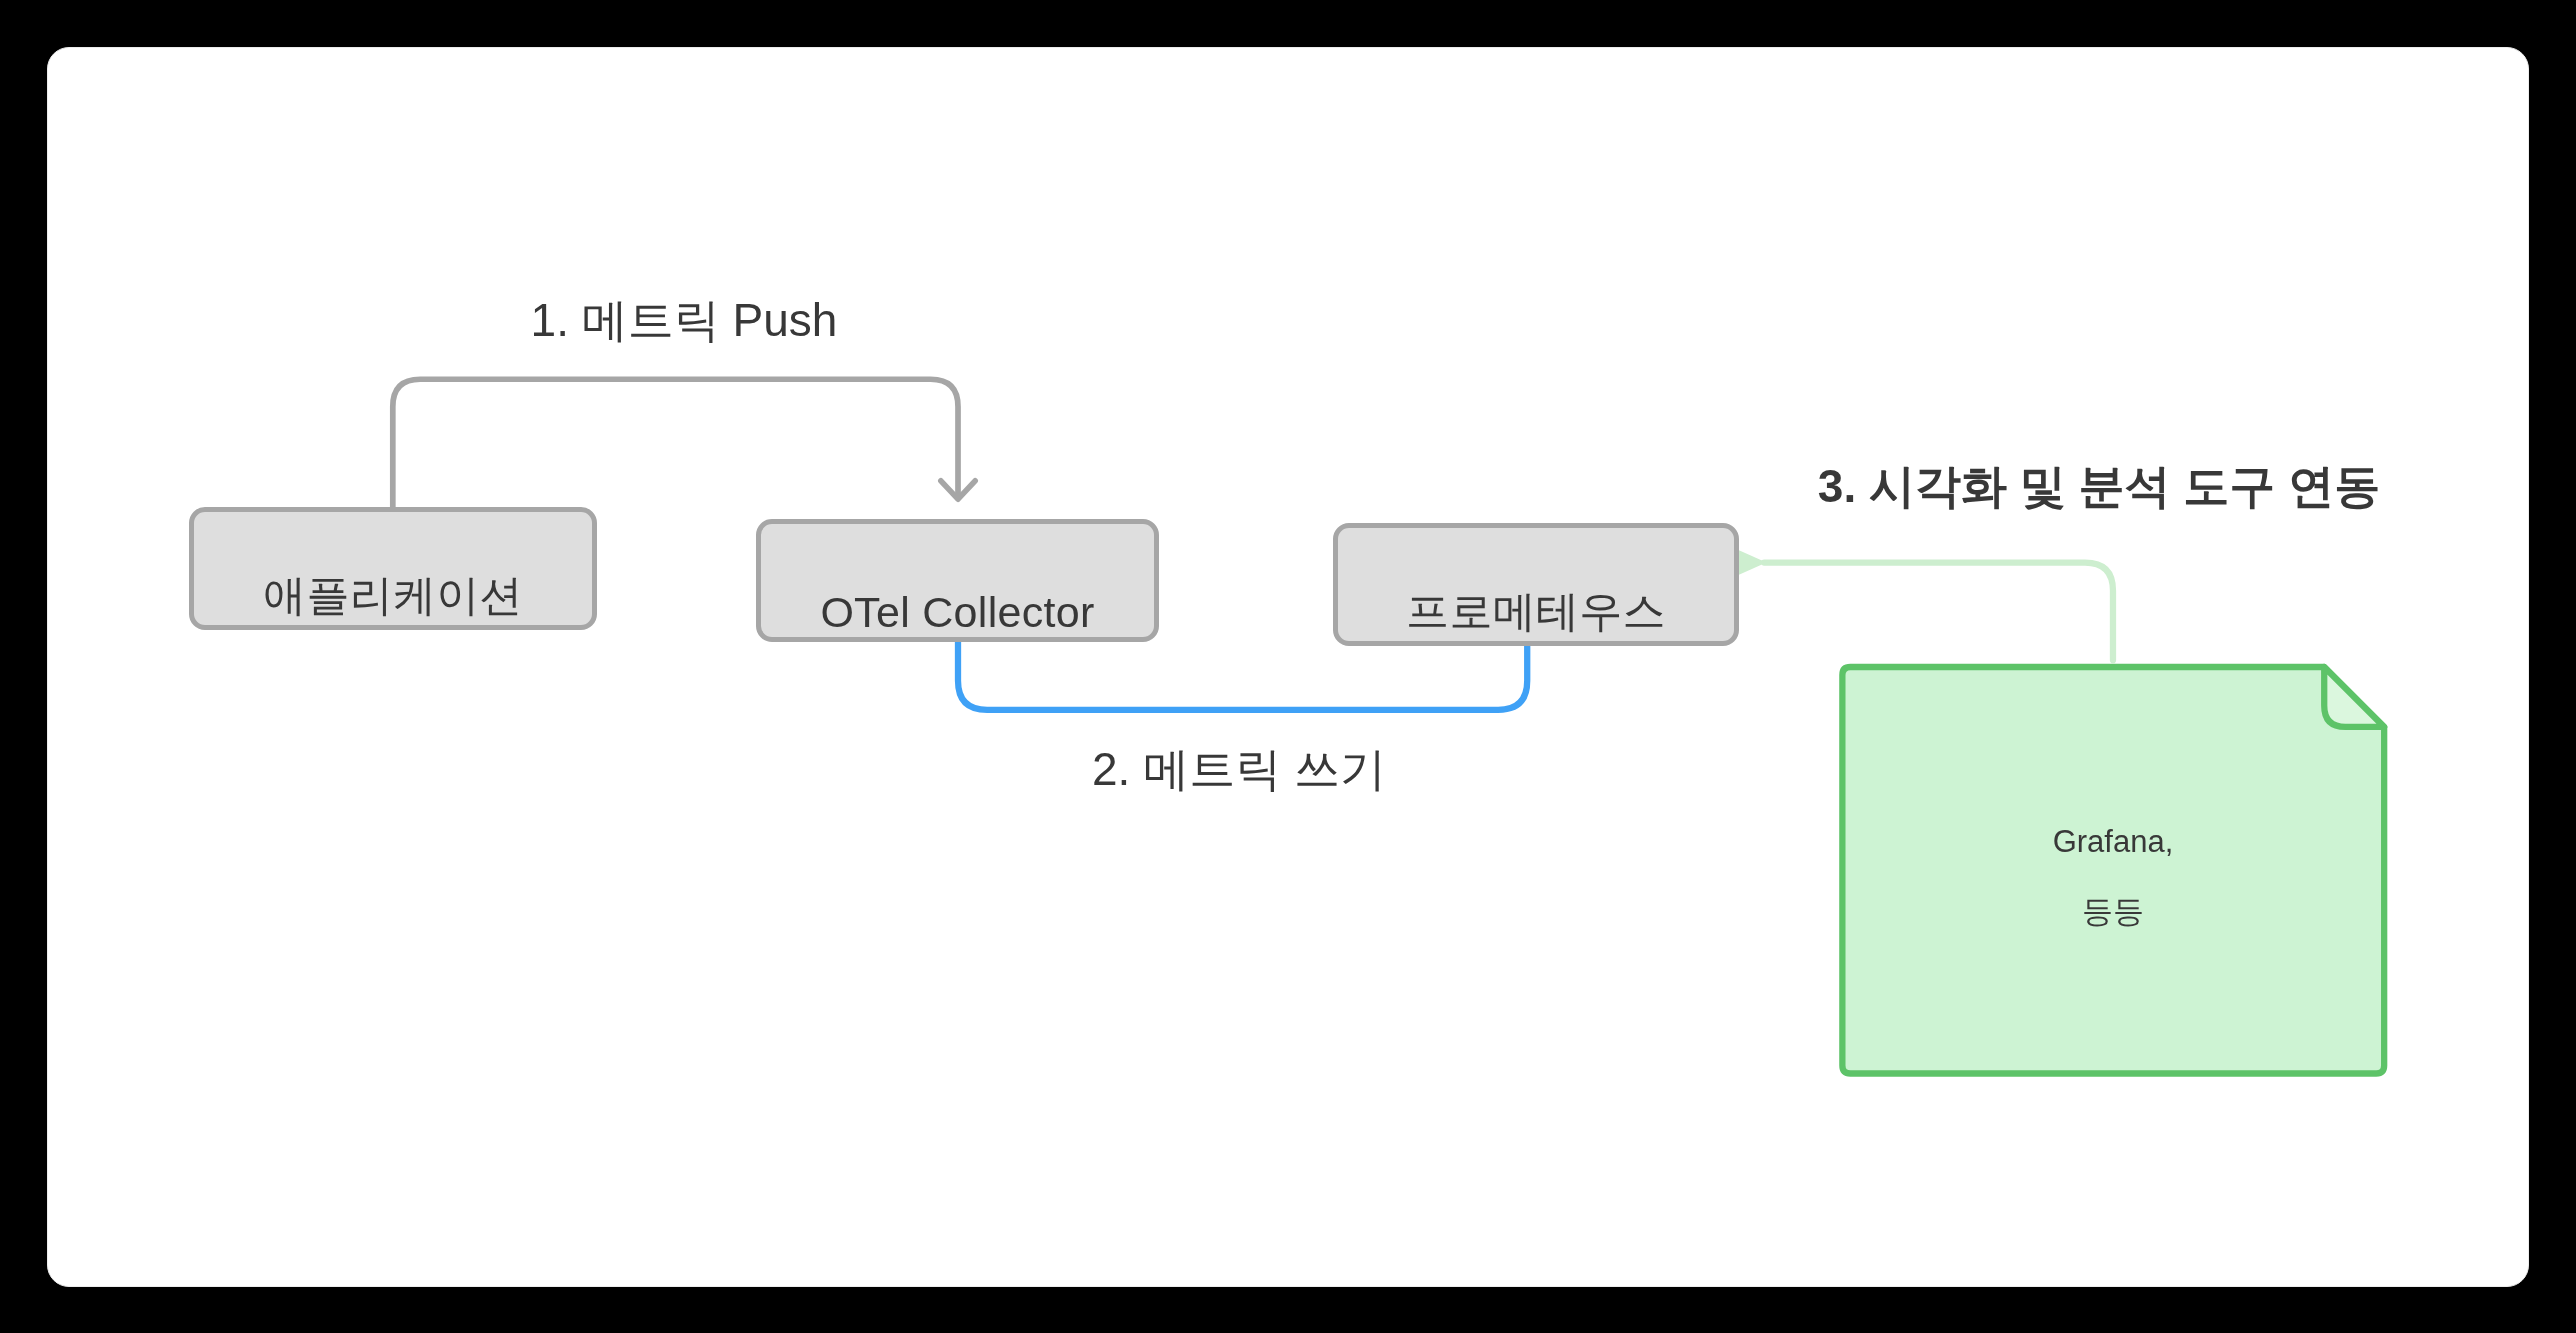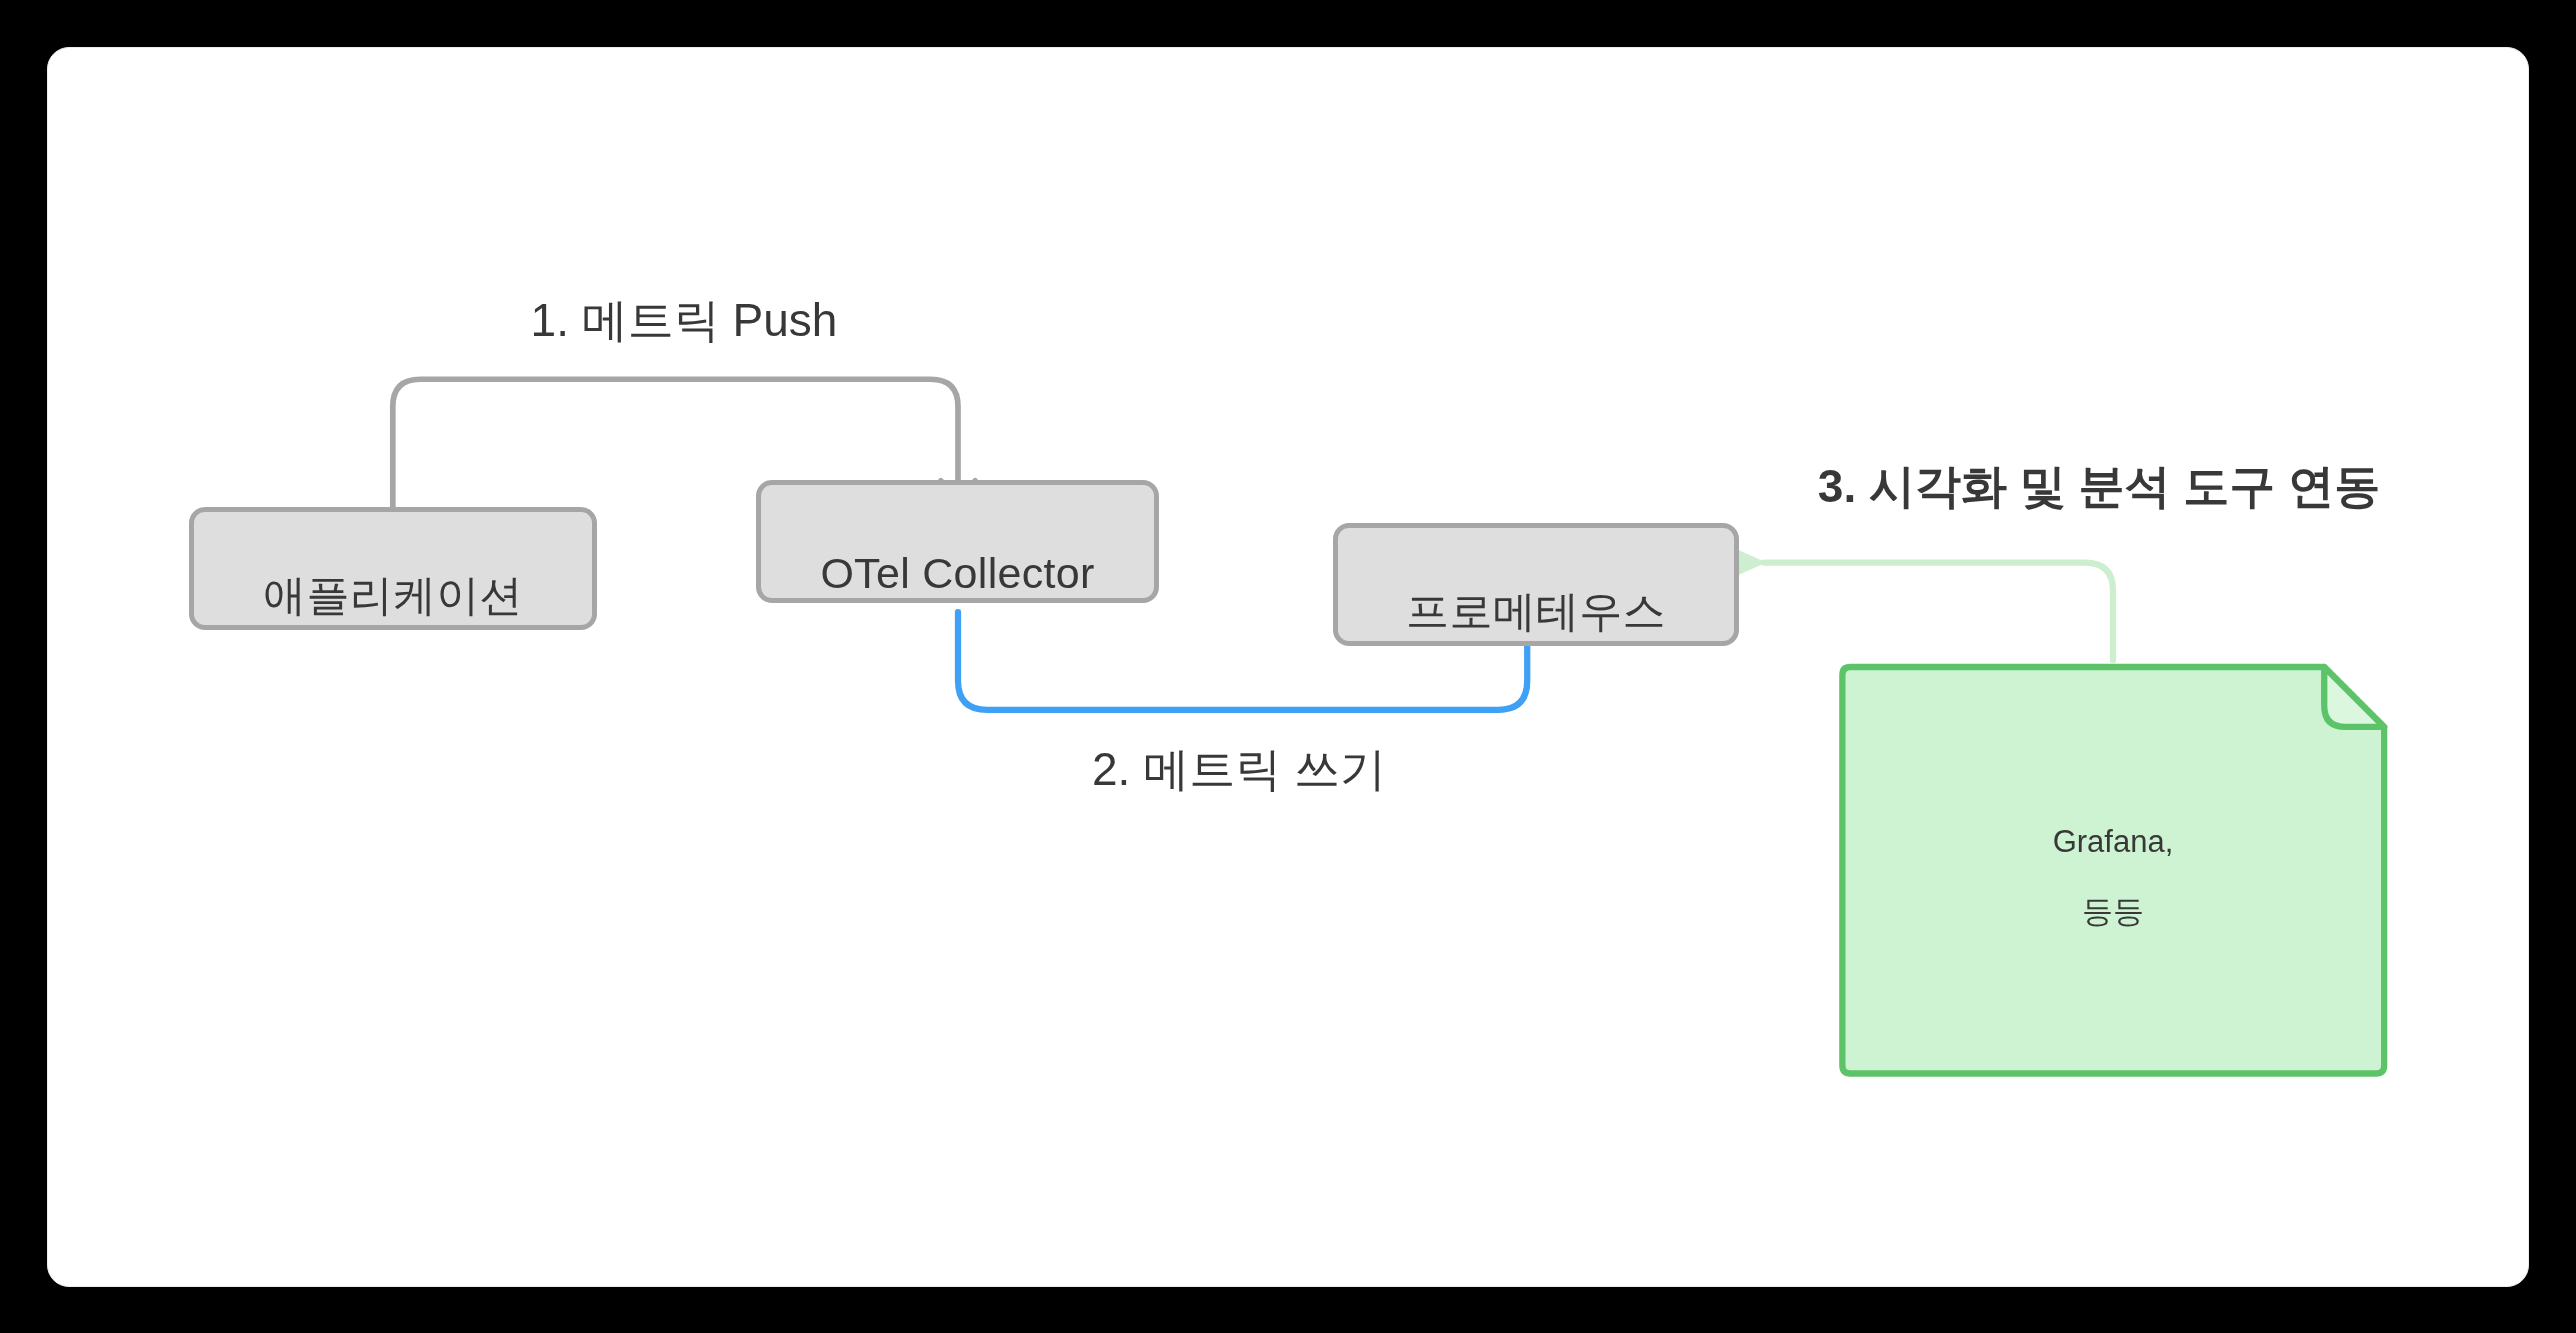--- a/index.html
+++ b/index.html
@@ -48,21 +48,21 @@
     background:var(--node-fill);
     border:5.7px solid var(--node-border);
     border-radius:16px;
     display:flex;align-items:flex-end;justify-content:center;
     font-size:43px;
     font-weight:500;
     letter-spacing:0.3px;
     white-space:nowrap;
   }
   .node-application{left:189px;top:507px;width:408px;}
-  .node-otel{left:756px;top:480px;width:403px;}
+  .node-otel{left:756px;top:519px;width:403px;}
   .node-prometheus{left:1325px;top:523px;width:406px;margin-left:8px;}
   .annotation{
     position:absolute;
     transform:translate(-50%,-50%);
     font-size:46px;
     font-weight:500;
     white-space:nowrap;
   }
   .annotation-1{left:684px;top:306px;margin-top:15px;}
   .annotation-2{left:1239px;top:770px;}

